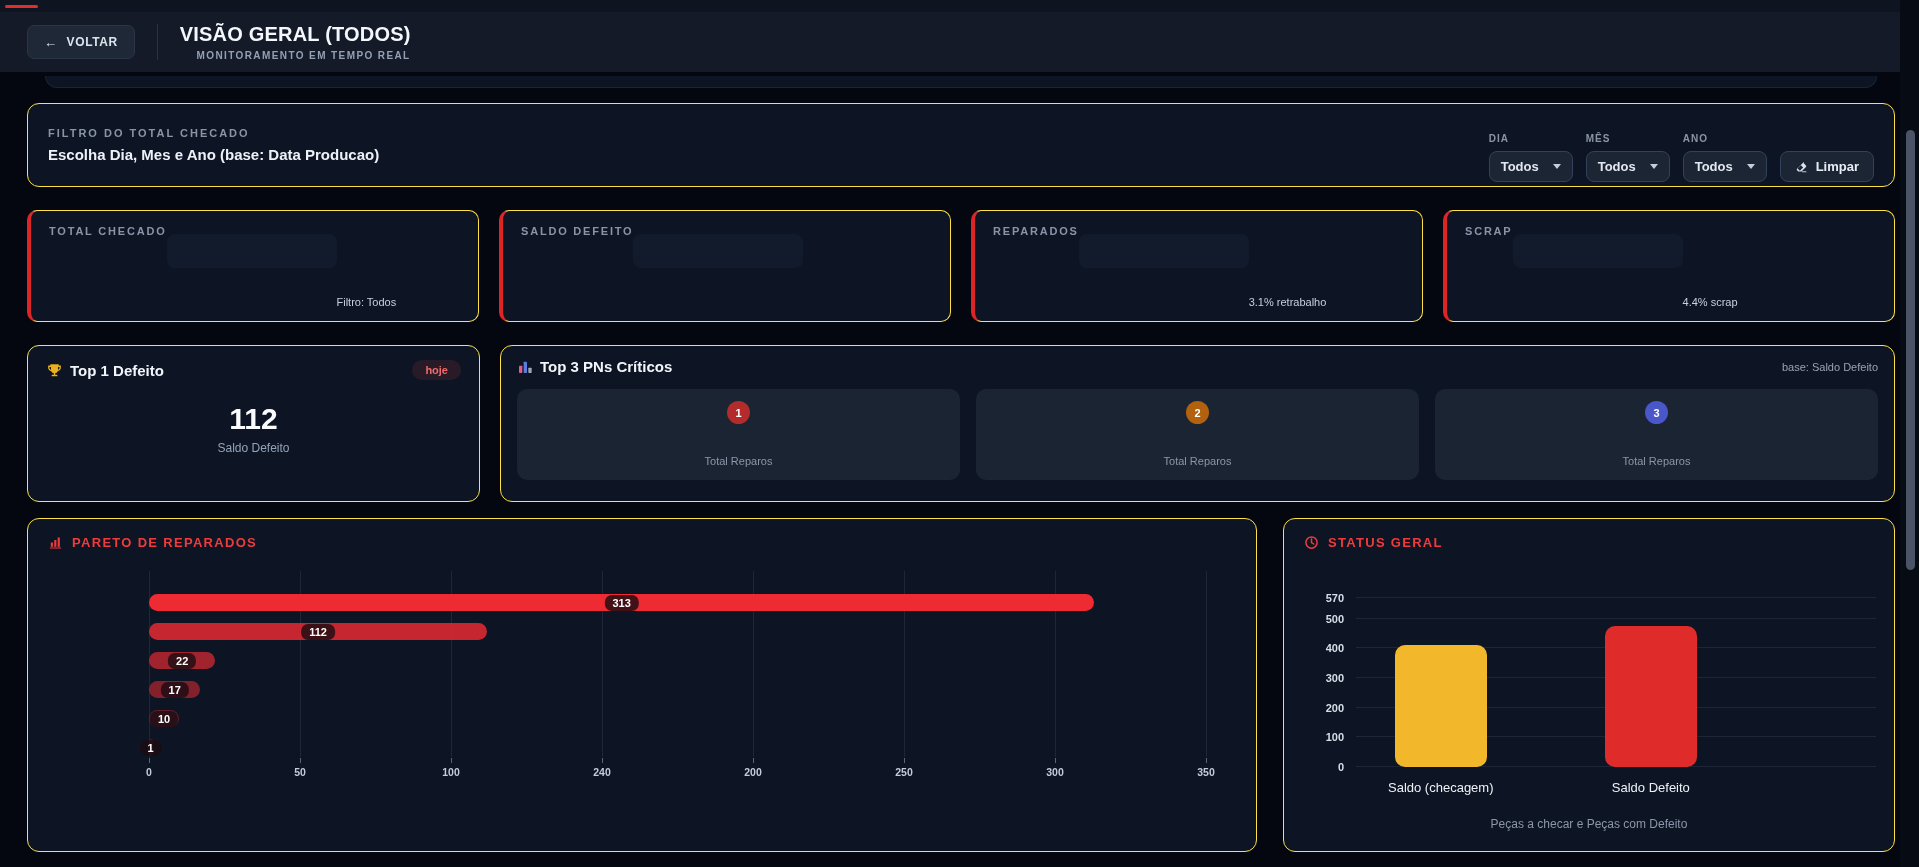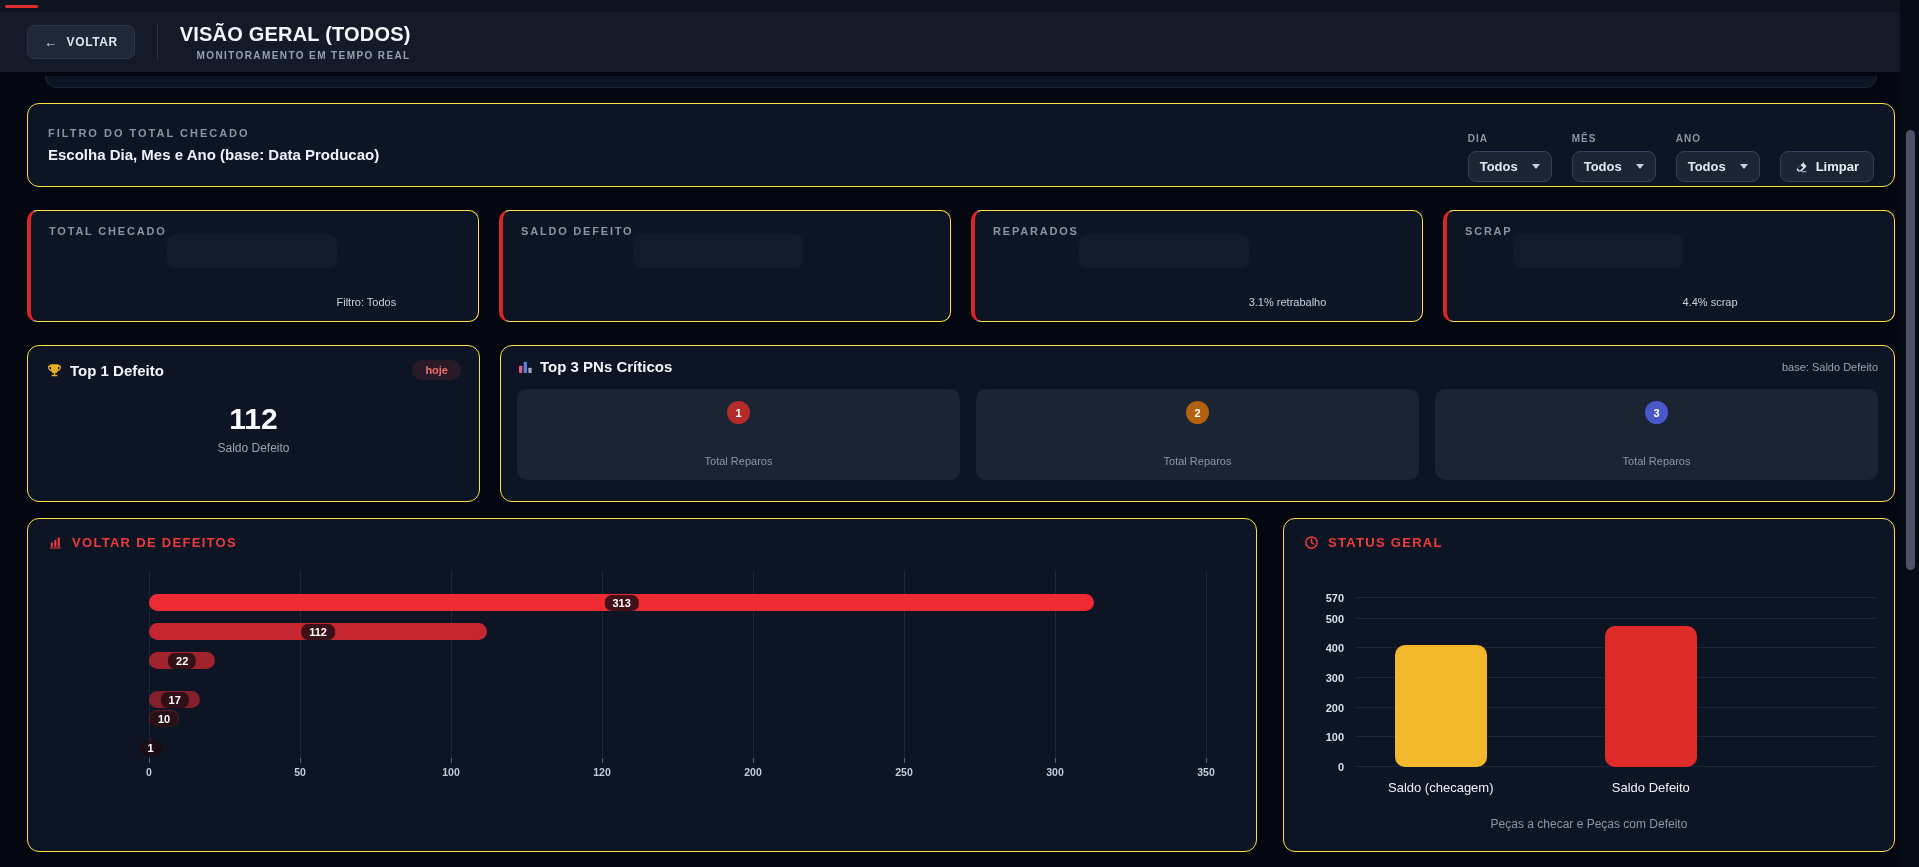--- a/index.html
+++ b/index.html
@@ -22,21 +22,21 @@
 
   
   .card-fragment { height:12px; margin:4px 18px 0 18px; background:#0d1423; border:1px solid #1b2536; border-top:none; border-radius:0 0 12px 12px; }
 
   .card { background:#0d1525; border:1px solid #fde047; border-radius:12px; }
 
   
   .filter-card { margin-top:15px; height:84px; display:flex; justify-content:space-between; align-items:center; padding:0 20px; }
   .filter-label { font-size:11px; font-weight:bold; letter-spacing:2px; color:#8a94a6; }
   .filter-desc { font-size:15px; font-weight:bold; color:#eef2f8; margin-top:7px; }
-  .filter-controls { display:flex; gap:20px; align-items:flex-end;margin-top:24px; }
+  .filter-controls { display:flex; gap:13px; align-items:flex-end;margin-top:24px; }
   .sel-group { display:flex; flex-direction:column; }
   .sel-label { font-size:10px; font-weight:bold; letter-spacing:1.1px; color:#8a94a6; margin-bottom:7px; }
   .sel { background:#1c2534; border:1px solid #33415a; border-radius:8px; height:31px; min-width:84px; display:flex; align-items:center; justify-content:space-between; gap:10px; padding:0 11px; font-size:13px; font-weight:bold; color:#e2e8f0; cursor:pointer; }
   .chevron { width:0; height:0; border-left:4px solid transparent; border-right:4px solid transparent; border-top:5px solid #c4cddb; }
   .clear-btn { background:#1c2534; border:1px solid #33415a; border-radius:8px; height:31px; padding:0 14px; display:flex; align-items:center; gap:8px; font-size:13px; font-weight:bold; color:#e8edf5; cursor:pointer; }
 
   
   .kpi-row { margin-top:23px; display:grid; grid-template-columns:repeat(4,1fr); gap:20px; }
   .kpi-card { height:112px; border-left:4px solid #dc2626; border-radius:10px; padding:14px 18px 12px; display:flex; flex-direction:row; }
   .kpi-title { font-size:11px; font-weight:bold; letter-spacing:1.8px; color:#8a94a6; }
@@ -214,35 +214,35 @@
 
   <section class="bottom-row">
     <div class="card chart-card">
       <div class="chart-title">
         <svg width="15" height="15" viewBox="0 0 24 24">
             <path d="M3 20h18v1.6H3z" fill="#ef3b3b"></path>
             <rect x="4.5" y="12" width="3.4" height="7" fill="#ef3b3b"></rect>
             <rect x="10" y="8" width="3.4" height="11" fill="#ef3b3b"></rect>
             <rect x="15.5" y="4" width="3.4" height="15" fill="#ef3b3b"></rect>
           </svg>
-        <span>VOLTAR DE DEFEITOS</span>
+        <span>PARETO DE REPARADOS</span>
       </div>
       <div class="pareto-plot" id="pareto-plot">
           <div class="vgrid" style="left: 0%;"></div>
           <div class="x-tickmark" style="left: 0%;"></div>
           <div class="x-ticklabel" style="left: 0%;">0</div>
           <div class="vgrid" style="left: 14.2857%;"></div>
           <div class="x-tickmark" style="left: 14.2857%;"></div>
           <div class="x-ticklabel" style="left: 14.2857%;">50</div>
           <div class="vgrid" style="left: 28.5714%;"></div>
           <div class="x-tickmark" style="left: 28.5714%;"></div>
           <div class="x-ticklabel" style="left: 28.5714%;">100</div>
           <div class="vgrid" style="left: 42.8571%;"></div>
           <div class="x-tickmark" style="left: 42.8571%;"></div>
-          <div class="x-ticklabel" style="left: 42.8571%;">120</div>
+          <div class="x-ticklabel" style="left: 42.8571%;">240</div>
           <div class="vgrid" style="left: 57.1429%;"></div>
           <div class="x-tickmark" style="left: 57.1429%;"></div>
           <div class="x-ticklabel" style="left: 57.1429%;">200</div>
           <div class="vgrid" style="left: 71.4286%;"></div>
           <div class="x-tickmark" style="left: 71.4286%;"></div>
           <div class="x-ticklabel" style="left: 71.4286%;">250</div>
           <div class="vgrid" style="left: 85.7143%;"></div>
           <div class="x-tickmark" style="left: 85.7143%;"></div>
           <div class="x-ticklabel" style="left: 85.7143%;">300</div>
           <div class="vgrid" style="left: 100%;"></div>
@@ -253,21 +253,21 @@
             <div class="p-badge" style="left: 44.7143%;">313</div>
           </div>
           <div class="p-row" style="top: 52px;">
             <div class="p-bar" style="width: 32%; background: rgb(238, 43, 51); opacity: 0.82;"></div>
             <div class="p-badge" style="left: 16%;">112</div>
           </div>
           <div class="p-row" style="top: 81px;">
             <div class="p-bar" style="width: 6.28571%; background: rgb(238, 43, 51); opacity: 0.66;"></div>
             <div class="p-badge" style="left: 3.14286%;">22</div>
           </div>
-          <div class="p-row" style="top: 120px;">
+          <div class="p-row" style="top: 110px;">
             <div class="p-bar" style="width: 4.85714%; background: rgb(238, 43, 51); opacity: 0.52;"></div>
             <div class="p-badge" style="left: 2.42857%;">17</div>
           </div>
           <div class="p-row" style="top: 139px;">
             <div class="p-bar" style="width: 2.85714%; background: rgb(238, 43, 51); opacity: 0.38;"></div>
             <div class="p-badge" style="left: 1.42857%;">10</div>
           </div>
           <div class="p-row" style="top: 168px;">
             <div class="p-bar" style="width: 0.35%; background: rgb(238, 43, 51); opacity: 0.25;"></div>
             <div class="p-badge" style="left: 0.142857%;">1</div>

